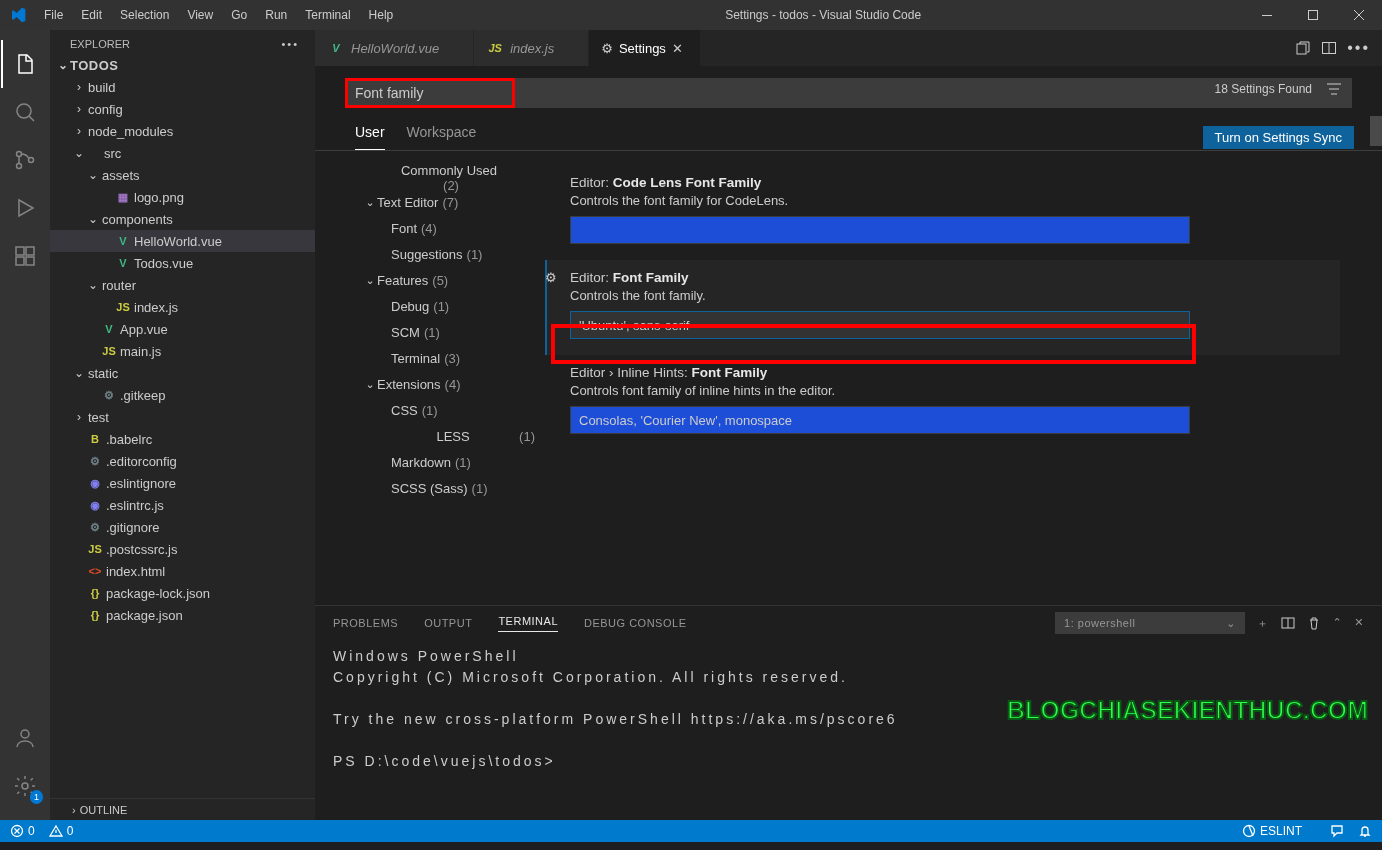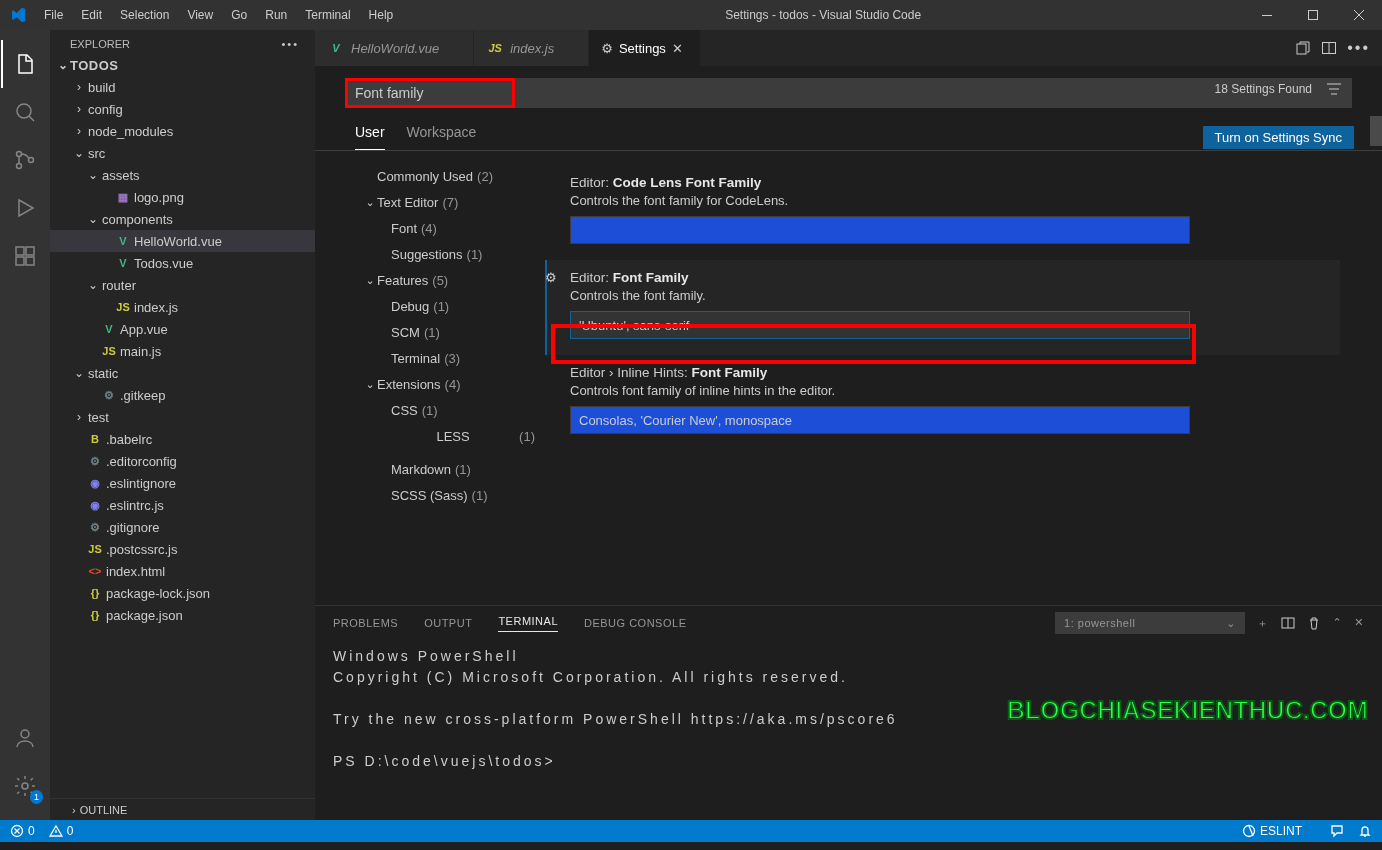--- a/index.html
+++ b/index.html
@@ -183,21 +183,21 @@
         <div class="tree-row" style="padding-left: 22px;">
           <span class="chev">›</span>
           <span style="margin-left:2px">config</span>
         </div>
         <div class="tree-row" style="padding-left: 22px;">
           <span class="chev">›</span>
           <span style="margin-left:2px">node_modules</span>
         </div>
         <div class="tree-row" style="padding-left: 22px;">
           <span class="chev">⌄</span>
-          <span style="margin-left:2px">src</span>
+          <span style="margin-left:18px">src</span>
         </div>
         <div class="tree-row" style="padding-left: 36px;">
           <span class="chev">⌄</span>
           <span style="margin-left:2px">assets</span>
         </div>
         <div class="tree-row" style="padding-left: 50px;">
           <span class="chev"></span>
           <span style="color:#a074c4;font-size:11px;font-weight:bold;width:18px;display:inline-block;text-align:center">▦</span>
           <span style="margin-left:2px">logo.png</span>
         </div>
@@ -346,21 +346,21 @@
           </div>
       </div>
       <div class="settings-nav" id="settings-nav">
           <span class="active">User</span>
           <span>Workspace</span>
         </div>
       <div class="sync-btn">Turn on Settings Sync</div>
 
       <div class="settings-content">
         <div class="settings-tree" id="settings-tree">
-            <div class="st-row" style="padding-left: 48px;">
+            <div class="st-row" style="padding-left: 48px; flex-direction: column;">
               <span class="chev"></span>
               <span>Commonly Used</span>
               <span class="count">(2)</span>
             </div>
             <div class="st-row" style="padding-left: 48px;">
               <span class="chev">⌄</span>
               <span>Text Editor</span>
               <span class="count">(7)</span>
             </div>
             <div class="st-row" style="padding-left: 62px; text-align: right;">
@@ -401,21 +401,21 @@
             <div class="st-row" style="padding-left: 62px;">
               <span class="chev"></span>
               <span>CSS</span>
               <span class="count">(1)</span>
             </div>
             <div class="st-row" style="padding-left: 62px; justify-content: space-between;">
               <span class="chev"></span>
               <span>LESS</span>
               <span class="count">(1)</span>
             </div>
-            <div class="st-row" style="padding-left: 62px; margin-top: 7px;">
+            <div class="st-row" style="padding-left: 62px;">
               <span class="chev"></span>
               <span>Markdown</span>
               <span class="count">(1)</span>
             </div>
             <div class="st-row" style="padding-left: 62px;">
               <span class="chev"></span>
               <span>SCSS (Sass)</span>
               <span class="count">(1)</span>
             </div>
           </div>

